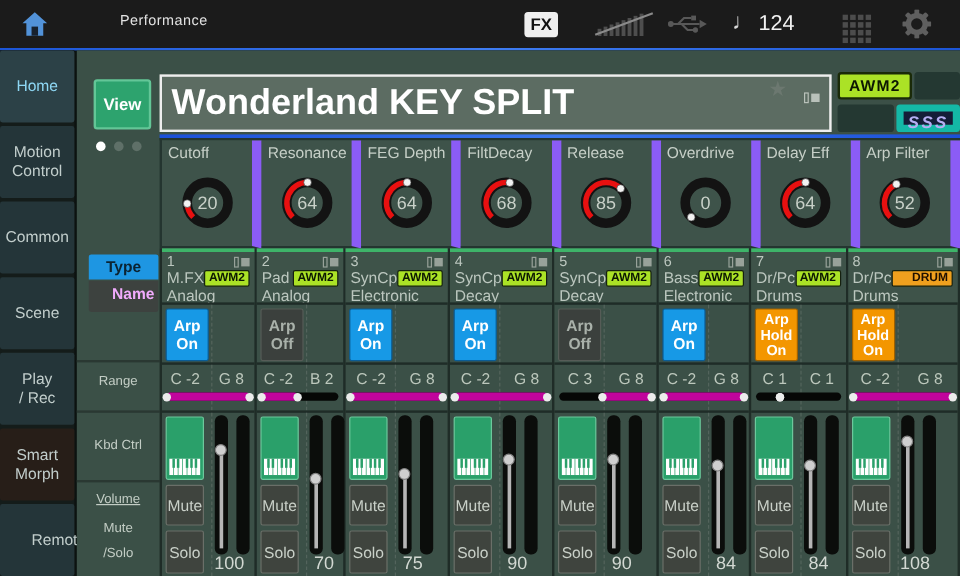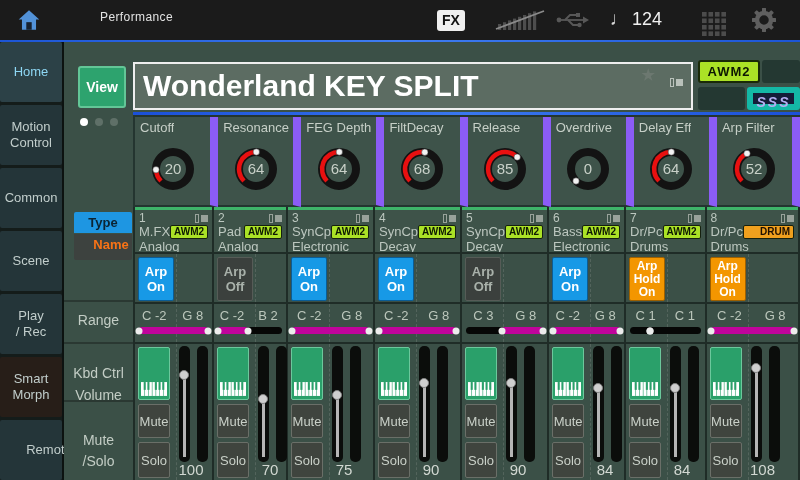--- a/index.html
+++ b/index.html
@@ -38,23 +38,23 @@
               display:flex; align-items:center; justify-content:center; cursor:pointer; }
   .dots { position:absolute; left:16px; top:76px; display:flex; gap:7px; }
   .dots i { width:8px; height:8px; border-radius:50%; background:#5f7068; }
   .dots i.on { background:#fff; }
   .common-assign { position:absolute; left:0; top:88px; width:69px; text-align:center;
                    font-size:13px; line-height:19px; color:#c3cdc5; }
   .type-btn { position:absolute; left:10px; top:170px; width:58px; height:21px; background:#1e96e2;
               color:#0b2433; font-weight:bold; font-size:13px; text-align:center; line-height:21px;
               border-radius:2px 2px 0 0; cursor:pointer; }
   .name-btn { position:absolute; left:10px; top:192px; width:58px; height:26px; background:#3d423f;
-              color:#f97316; font-weight:bold; font-size:13px; text-align:center; line-height:21px;
+              color:#f0abfc; font-weight:bold; font-size:13px; text-align:center; line-height:21px;
               border-radius:0 0 2px 2px; cursor:pointer;padding-left:16px; }
-  .lbl { position:absolute; left:0; width:69px; text-align:center; font-size:14px; color:#c3cdc5; }
+  .lbl { position:absolute; left:0; width:69px; text-align:center; font-size:11px; color:#c3cdc5; }
   .lc-line { position:absolute; left:0; width:69px; height:2px; background:#2a3832; }
 
   
   .content { position:absolute; left:69px; top:0; width:667px; height:438px; }
   .name-box { position:absolute; left:0; top:20px; width:560px; height:48px; background:#5c6c62;
               border:2px solid #eeeeee; color:#fff; font-size:30px; font-weight:bold;
               line-height:44px; padding-left:8px; white-space:nowrap; overflow:hidden; cursor:pointer; }
   .nb-star { position:absolute; right:36px; top:2px; font-size:15px; color:#6c7870; line-height:18px; }
   .nb-flag { position:absolute; right:8px; bottom:6px; color:#b9c1ba; }
   .mini-flag i { display:inline-block; vertical-align:middle; }
@@ -234,21 +234,21 @@
     <div class="view-btn">View</div>
     <div class="dots" id="page-dots">
         <i class="on"></i>
         <i></i>
         <i></i>
       </div>
     <div class="type-btn">Type</div>
     <div class="name-btn">Name</div>
     <div class="lbl" style="top:270px;">Range</div>
     <div class="lbl" style="top:323px;">Kbd Ctrl</div>
-    <div class="lbl" style="top:345px;text-decoration:underline;">Volume</div>
+    <div class="lbl" style="top:368px;text-decoration:underline;">Volume</div>
     <div class="lbl" style="top:388px; line-height:21px;">
       <div>Mute</div>
       <div>/Solo</div>
     </div>
     <div class="lc-line" style="top:258px;"></div>
     <div class="lc-line" style="top:300px;"></div>
     <div class="lc-line" style="top:358px;"></div>
 
     <div class="content">
       <div class="name-box">

